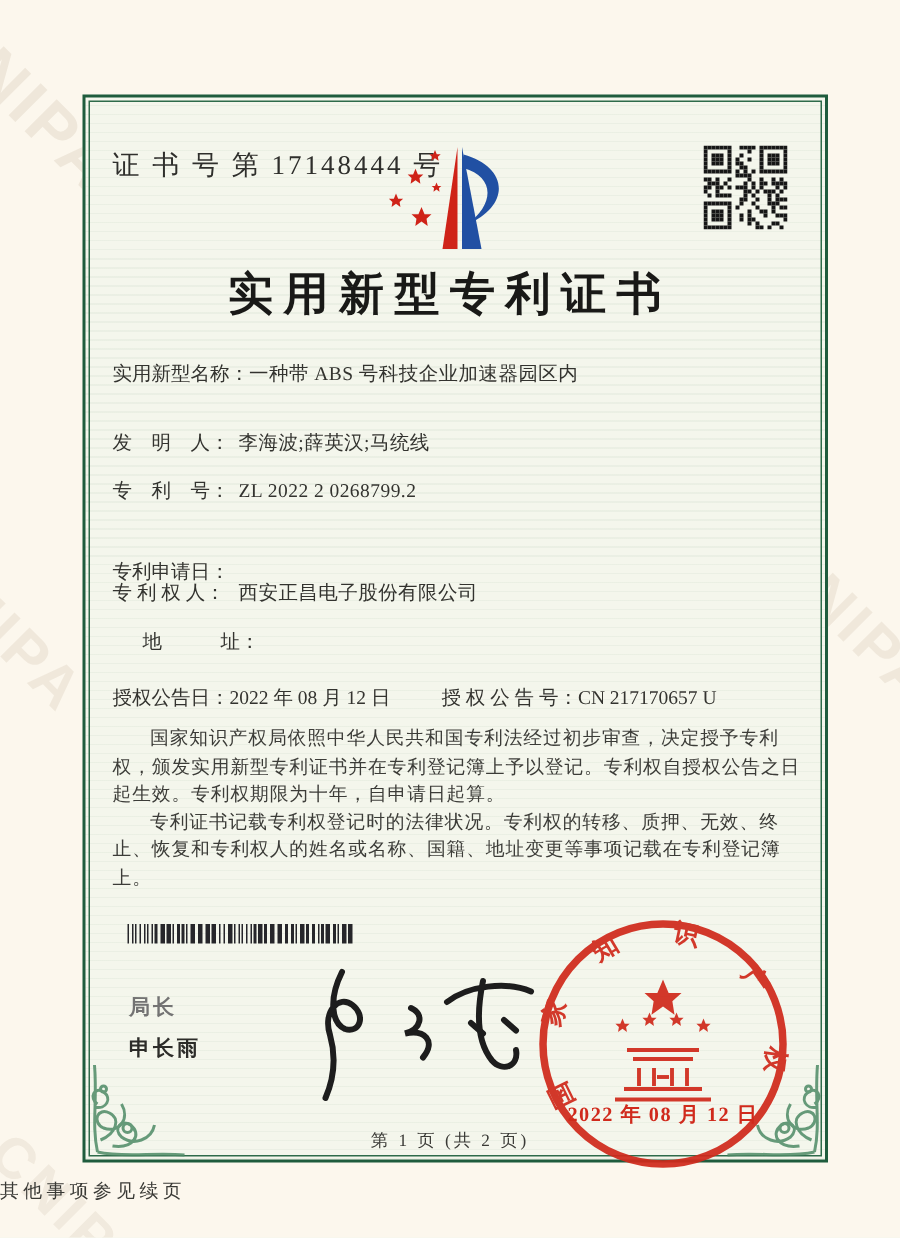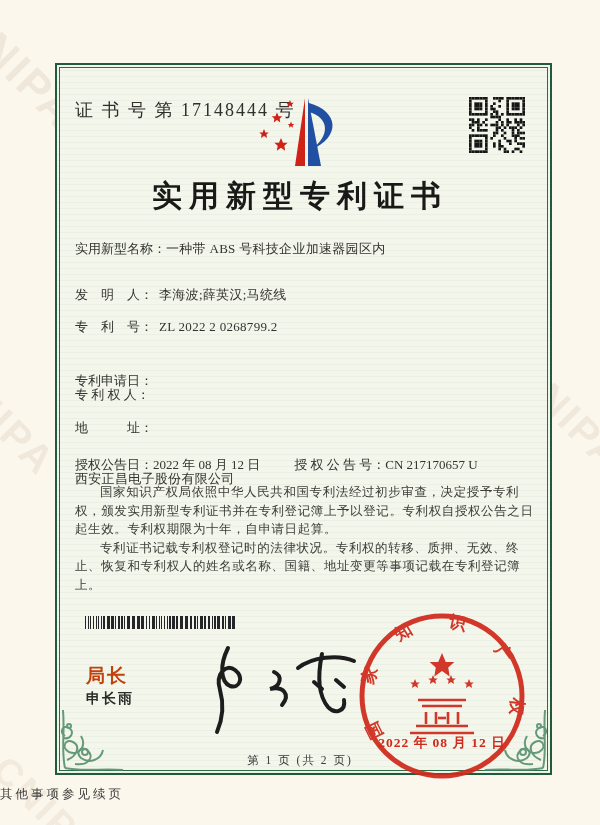--- a/index.html
+++ b/index.html
@@ -54,21 +54,21 @@
     display:flex;white-space:pre;color:#33332f;
   }
   #grantrow .gap{width:34px;}
   
   #paras{left:75px;top:483px;width:460px;font-size:12.5px;line-height:18.5px;color:#3c3c38;}
   #paras p{margin:0;text-indent:2em;letter-spacing:0.6px;}
   
   #barcode{left:85px;top:616px;width:158px;height:13px;display:flex;align-items:stretch;}
   #barcode span{display:block;height:100%;background:#26262a;}
   
-  #director-title{left:86px;top:663px;font-size:19px;font-weight:bold;letter-spacing:2px;color:#c2410c;}
+  #director-title{left:86px;top:663px;font-size:14px;font-weight:bold;letter-spacing:2px;color:#737373;}
   #director-name{left:86px;top:690px;font-size:14px;font-weight:bold;letter-spacing:2px;color:#2c2c29;}
   #signature{left:198px;top:632px;}
   
   #seal{left:352px;top:606px;opacity:0.93;}
   #sealdate{
     left:356px;top:734px;width:172px;text-align:center;
     font-size:13.5px;color:#d02a1c;letter-spacing:1px;font-weight:bold;white-space:nowrap;
   }
   
   #pagefoot{left:0;top:753px;width:600px;text-align:center;font-size:11.5px;letter-spacing:2px;color:#3a3a36;}
@@ -351,25 +351,25 @@
       <span class="flabel">发　明　人：</span>
       <span class="fvalue">李海波;薛英汉;马统线</span>
     </div>
     <div class="frow" style="top: 78px;">
       <span class="flabel">专　利　号：</span>
       <span class="fvalue">ZL 2022 2 0268799.2</span>
     </div>
     <div class="frow" style="top: 112px; margin-top: 20px;">
       <span class="flabel">专利申请日：</span>
     </div>
-    <div class="frow" style="top: 146px; flex-direction: column;">
+    <div class="frow" style="top: 146px;">
       <span class="flabel">专 利 权 人：</span>
       <span class="fvalue">西安正昌电子股份有限公司</span>
     </div>
-    <div class="frow" style="top: 179px;">
+    <div class="frow" style="top: 179px; margin-left: 20px;">
       <span class="flabel">地　　　址：</span>
     </div>
   </div>
 
 <div id="grantrow" class="abs">
   <span>授权公告日：</span><span>2022 年 08 月 12 日</span><span class="gap"></span><span>授 权 公 告 号：</span><span>CN 217170657 U</span>
 </div>
 
 <div id="paras" class="abs">
   <p>国家知识产权局依照中华人民共和国专利法经过初步审查，决定授予专利权，颁发实用新型专利证书并在专利登记簿上予以登记。专利权自授权公告之日起生效。专利权期限为十年，自申请日起算。</p>

